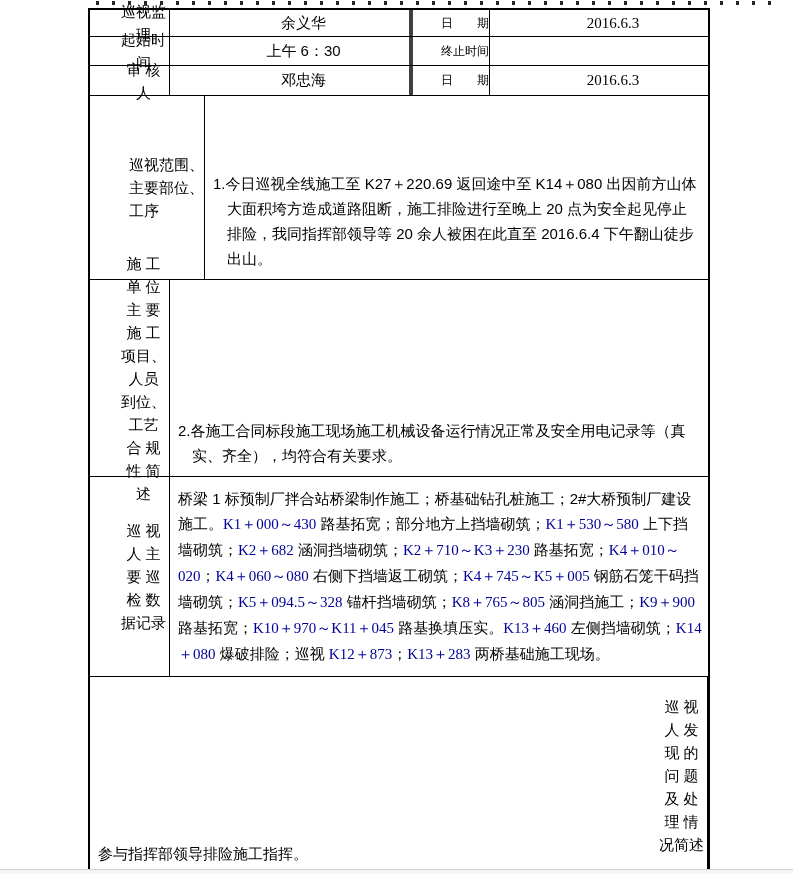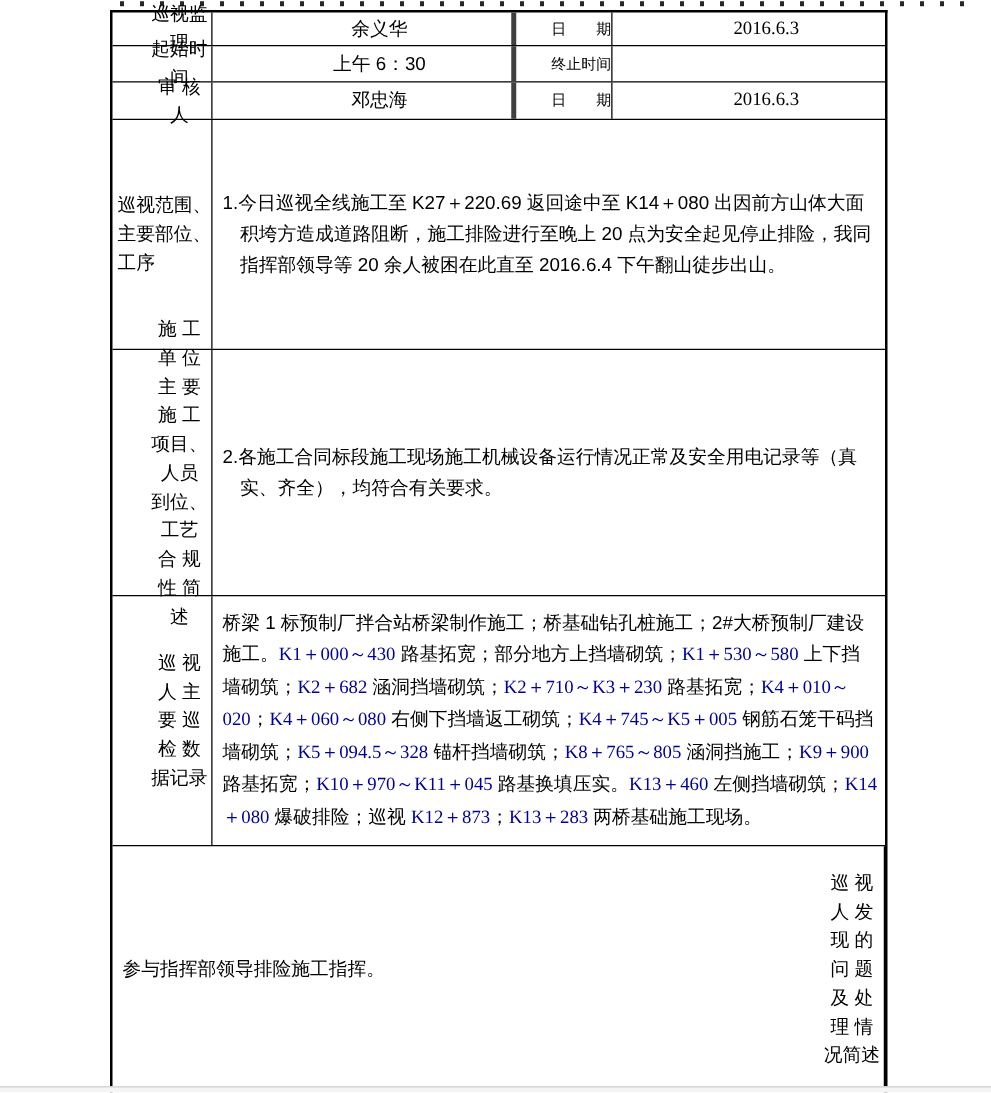--- a/index.html
+++ b/index.html
@@ -22,28 +22,28 @@
   .row{display:flex;box-sizing:border-box;border-bottom:1px solid #000;}
   .row.last{border-bottom:none;}
   .r-h1{height:27px}.r-h2{height:29px}.r-h3{height:30px}
   .r-s1{height:184px}.r-s2{height:197px}.r-s3{height:200px}.r-s4{height:197px}
   .cell{box-sizing:border-box;display:flex;align-items:center;justify-content:center;padding-left:28px;}
   .lbl{
     width:80px;border-right:1px solid #000;
     text-align:center;white-space:pre-line;
     font-size:15px;line-height:23px;flex:none;
   }
-  .lbl.left{text-align:left;padding-left:4px;}
+  .lbl.left{text-align:left;padding-left:4px;margin-left:35px;}
   .name{width:243px;border-right:4px solid #404040;font-size:15px;}
   .dlabel{width:77px;border-right:1px solid #000;font-size:12px;white-space:pre-line;}
   .dvalue{flex:1;font-size:15px;}
   .serif{font-family:"Liberation Serif","DejaVu Serif",serif;}
   .content{
     flex:1;padding:8px 6px 8px 8px;font-size:15px;line-height:25px;
-    flex-direction:column;justify-content:center;align-items:stretch;text-align:left;
+    flex-direction:column;justify-content:flex-end;align-items:stretch;text-align:left;
   }
   .num-para{padding-left:14px;text-indent:-14px;}
   .content.flow{display:block;padding-top:9px;}
   .station{font-family:"Liberation Serif","DejaVu Serif",serif;}
   
   .bottom-edge{
     position:absolute;left:0;right:0;bottom:0;height:4px;
     background:#f5f5f5;border-top:1px solid #cfcfcf;z-index:5;
   }
 </style>

